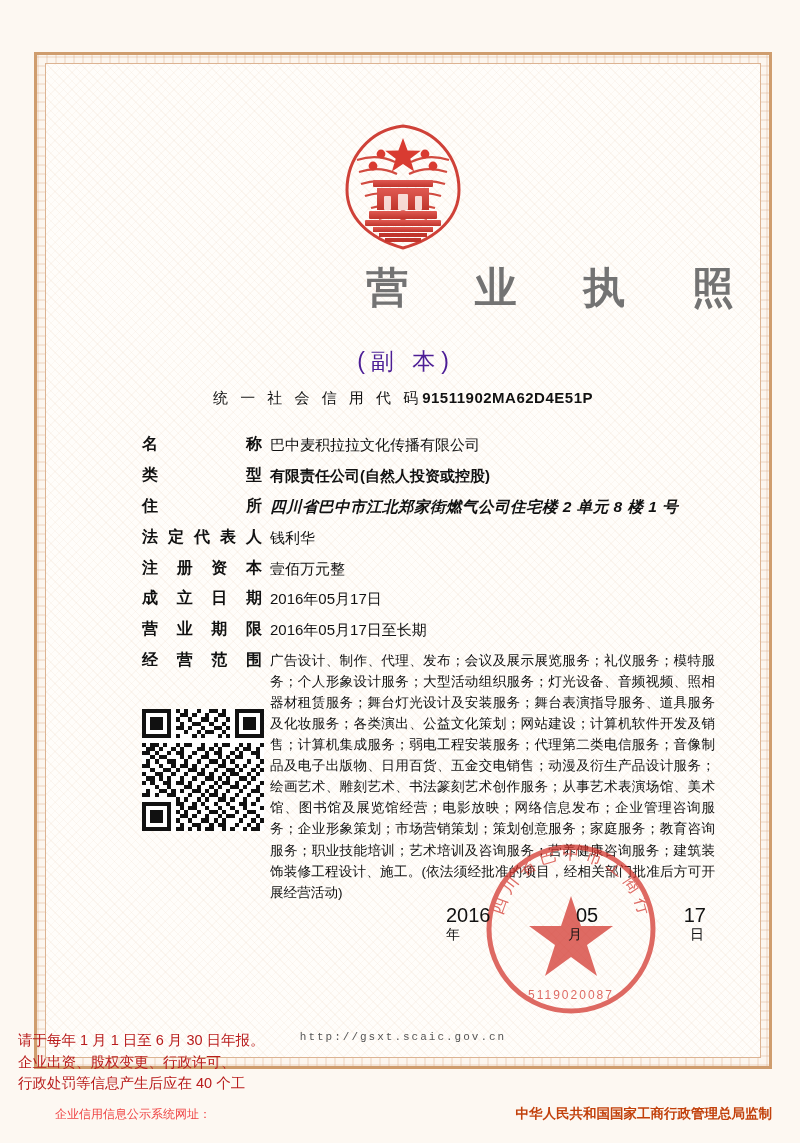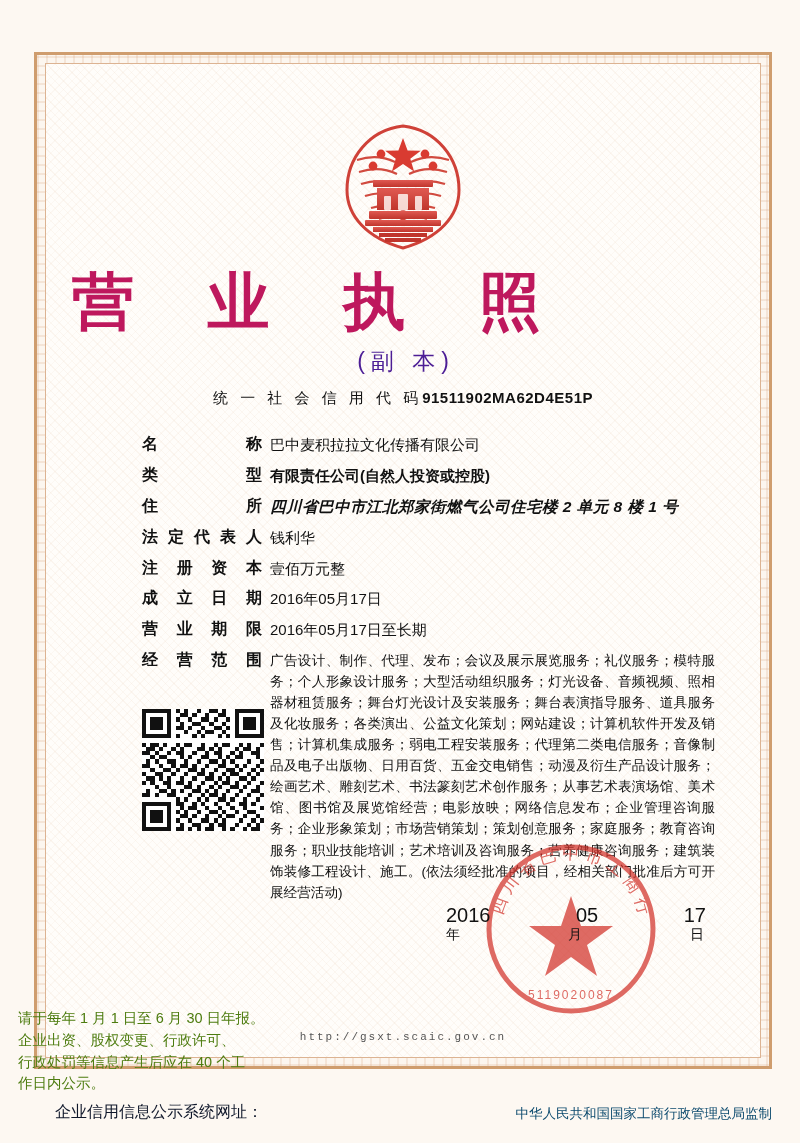--- a/index.html
+++ b/index.html
@@ -47,24 +47,24 @@
   
   .emblem{
     position:absolute;left:50%;top:56px;transform:translateX(-50%);
     width:128px;height:132px;
   }
   .emblem svg{display:block;}
 
   
   .title{
     position:absolute;left:0;right:0;top:196px;
-    text-align:left;
+    text-align:right;
     font-family:"DejaVu Sans","Liberation Sans",sans-serif;
-    font-size:62px;font-weight:bold;letter-spacing:26px;
-    color:#be185d;
+    font-size:42px;font-weight:bold;letter-spacing:26px;
+    color:#737373;
     text-indent:26px;
   }
   .subtitle{
     position:absolute;left:0;right:0;top:282px;
     text-align:center;
     font-size:23px;letter-spacing:6px;color:#4c1d95;
     text-indent:6px;
   }
   .credit-code{
     position:absolute;left:0;right:0;top:325px;
@@ -140,27 +140,27 @@
   
   .url-strip{
     position:absolute;left:0;right:0;bottom:14px;text-align:center;
     font-family:"Liberation Mono","DejaVu Sans Mono",monospace;
     font-size:11px;color:#555;letter-spacing:2px;
   }
 
   
   .footnote{
     position:absolute;left:18px;bottom:48px;
-    font-size:14.5px;line-height:1.5;color:#4d7c0f;
+    font-size:14.5px;line-height:1.5;color:#b91c1c;
   }
   .bottom-left{
-    position:absolute;left:55px;bottom:20px;font-size:16px;color:#0f172a;
+    position:absolute;left:55px;bottom:20px;font-size:12px;color:#ef4444;
   }
   .bottom-right{
-    position:absolute;right:28px;bottom:20px;font-size:13.5px;color:#0c4a6e;
+    position:absolute;right:28px;bottom:20px;font-size:13.5px;color:#c2410c;font-weight:bold;
   }
   .vert-left{
     position:absolute;left:4px;top:470px;
     writing-mode:vertical-rl;
     font-size:11px;color:#b0b0b0;letter-spacing:2px;
   }
 </style>
 </head>
 <body>
 
@@ -581,19 +581,18 @@
 
       <div class="vert-left"></div>
     </div>
   </div>
 
 
   <div class="footnote">
     <div>请于每年 1 月 1 日至 6 月 30 日年报。</div>
     <div>企业出资、股权变更、行政许可、</div>
     <div>行政处罚等信息产生后应在 40 个工</div>
-    <div>作日内公示。</div>
   </div>
 
   <div class="bottom-left">企业信用信息公示系统网址：</div>
   <div class="bottom-right">中华人民共和国国家工商行政管理总局监制</div>
 
 </div>
 
 </body></html>

